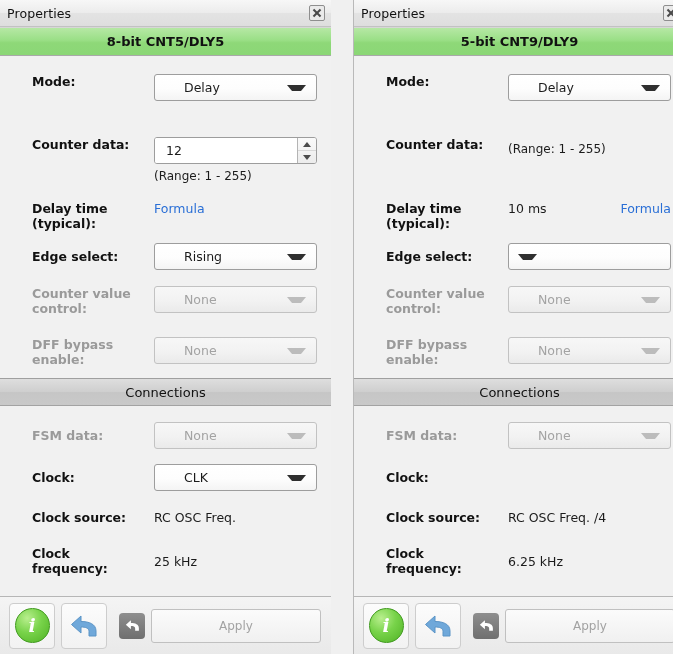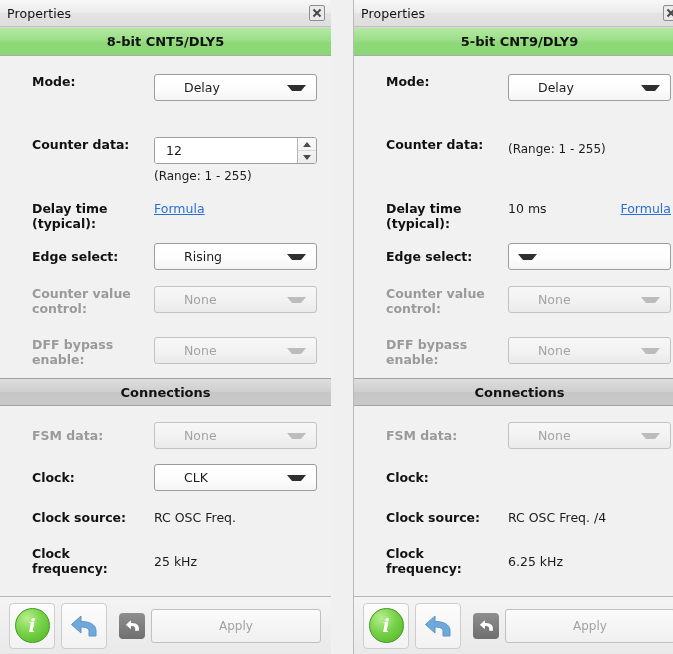--- a/index.html
+++ b/index.html
@@ -52,21 +52,21 @@
     display:flex;align-items:center;justify-content:center;
     font-weight:bold;font-size:13px;color:#111;
     box-sizing:border-box;
   }
   .hdr-grey{
     flex:0 0 28px;height:28px;
     background:linear-gradient(to bottom,#dedede 0%,#cfcfcf 48%,#c6c6c6 52%,#c9c9c9 100%);
     border-top:1px solid #9f9f9f;
     border-bottom:1px solid #a3a3a3;
     display:flex;align-items:center;justify-content:center;
-    font-weight:bold;font-size:13px;color:#111;
+    font-weight:normal;font-size:13px;color:#111;
     box-sizing:border-box;
   }
 
   
   .body{flex:1;position:relative;background:#f1f1f1;}
   .row{position:absolute;left:16px;right:0;display:flex;align-items:flex-start;}
   .lbl{
     width:138px;flex:0 0 138px;
     padding-left:16px;box-sizing:border-box;
     font-weight:bold;font-size:12.5px;color:#111;
@@ -118,21 +118,21 @@
   .spin .btns span{
     flex:1;display:flex;align-items:center;justify-content:center;cursor:pointer;
   }
   .spin .btns .up{border-bottom:1px solid #d8d8d8;}
   .tri-up{width:0;height:0;border-left:4px solid transparent;border-right:4px solid transparent;border-bottom:5px solid #4b4b4b;}
   .tri-dn{width:0;height:0;border-left:4px solid transparent;border-right:4px solid transparent;border-top:5px solid #4b4b4b;}
 
   .hint{font-size:12px;color:#1b1b1b;}
   .statictxt{font-size:12.5px;color:#1b1b1b;line-height:15px;}
   .flink{
-    font-size:12.5px;color:#2a6fd6;text-decoration:underline;cursor:pointer;text-align:center;
+    font-size:12.5px;color:#2a6fd6;cursor:pointer;text-align:center;
   }
   .valrow{display:flex;align-items:baseline;}
   .valrow .v{flex:1;}
 
   
   .footer{
     flex:0 0 58px;height:58px;
     border-top:1px solid #b6b6b6;
     background:linear-gradient(to bottom,#f4f4f4,#e9e9e9);
     display:flex;align-items:center;

